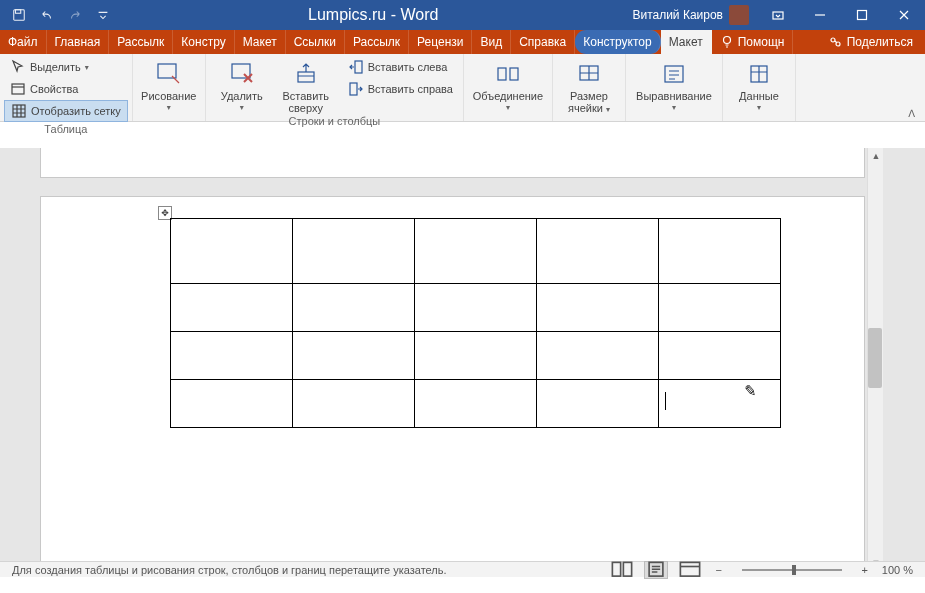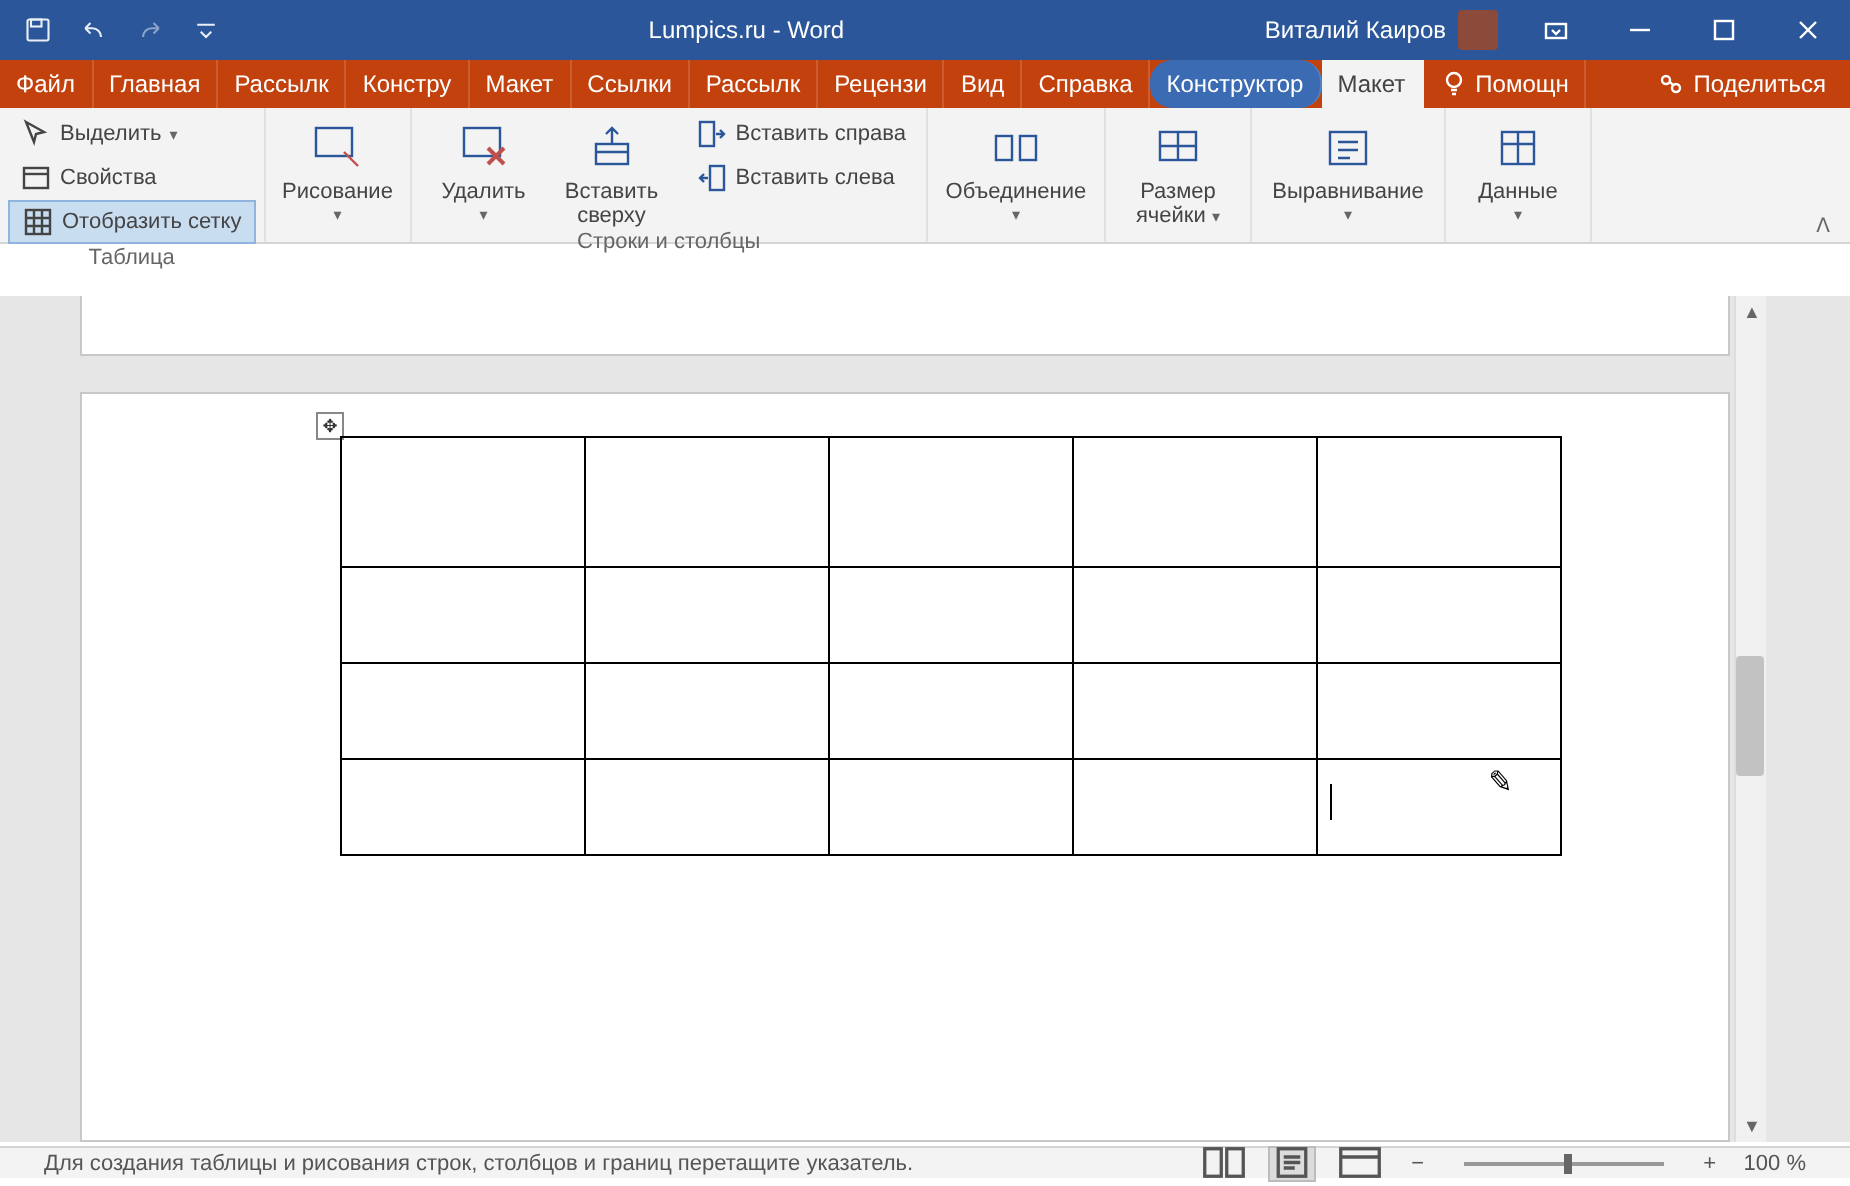--- a/index.html
+++ b/index.html
@@ -3,21 +3,21 @@
 <meta charset="utf-8">
 <style>
 * { margin: 0; padding: 0; box-sizing: border-box; font-family: "Segoe UI", Tahoma, sans-serif; }
 body { background: #fff; width: 925px; height: 593px; overflow: hidden; position: relative; }
 
 
 .titlebar { height: 30px; background: #2b579a; display: flex; align-items: center; color: #fff; font-size: 12px; }
 .qat { display: flex; align-items: center; gap: 2px; padding: 0 6px; }
 .qat-btn { width: 26px; height: 26px; display: flex; align-items: center; justify-content: center; color: #fff; opacity: 0.9; }
 .qat-btn svg { width: 14px; height: 14px; }
-.title-text { flex: 1; text-align: center; font-size: 12px; }
+.title-text { flex: 1; text-align: center; font-size: 16px; }
 .acct { display: flex; align-items: center; gap: 6px; padding: 0 8px; }
 .avatar { width: 20px; height: 20px; border-radius: 2px; background: #8b4a3a; display: inline-block; }
 .winctl { display: flex; }
 .winbtn { width: 42px; height: 30px; display: flex; align-items: center; justify-content: center; color: #fff; }
 .winbtn svg { width: 12px; height: 12px; }
 
 
 .tabstrip { height: 24px; background: #c2410c; display: flex; align-items: stretch; color: #fff; font-size: 12px; }
 .tab { padding: 0 8px; display: flex; align-items: center; border-right: 1px solid rgba(255,255,255,0.15); cursor: default; white-space: nowrap; }
 .tab.file { font-weight: normal; }
@@ -50,21 +50,21 @@
 .doc-table td { border: 1px solid #000; width: 122px; height: 48px; }
 .doc-table tr:first-child td { height: 65px; }
 .doc-table tr:first-child td:first-child { border-left: 1px solid #000; }
 .resize-handle { position: absolute; right: 48px; bottom: 2px; width: 10px; height: 10px; border: 1px solid #aaa; background: #fff; }
 .pencil { position: absolute; font-size: 15px; transform: rotate(4deg); }
 .scroll-track { position: absolute; right: 42px; top: 0; bottom: 0; width: 16px; background: #f0f0f0; border-left: 1px solid #ddd; }
 .scroll-arrow { width: 16px; height: 16px; display: flex; align-items: center; justify-content: center; color: #666; font-size: 9px; }
 .scroll-thumb { position: absolute; right: 1px; width: 14px; background: #c2c2c2; border-radius: 2px; }
 
 
-.statusbar { position: absolute; bottom: 4px; left: 0; right: 0; height: 16px; background: #f3f3f3; border-top: 1px solid #d4d4d4; display: flex; align-items: center; font-size: 11px; color: #555; padding: 0 22px; gap: 10px; }
+.statusbar { position: absolute; bottom: 16px; left: 0; right: 0; height: 16px; background: #f3f3f3; border-top: 1px solid #d4d4d4; display: flex; align-items: center; font-size: 11px; color: #555; padding: 0 12px; gap: 10px; }
 .statusbar .msg { flex: 1; }
 .viewbtn { width: 24px; height: 18px; display: flex; align-items: center; justify-content: center; border: 1px solid transparent; }
 .viewbtn.act { background: #dcdcdc; border-color: #bcbcbc; }
 .zoom-slider { width: 100px; height: 2px; background: #999; position: relative; margin: 0 6px; }
 .zoom-thumb { position: absolute; top: -4px; width: 4px; height: 10px; background: #666; }
 .zm { width: 14px; text-align: center; }
 
 svg { stroke: currentColor; fill: none; stroke-width: 1.2; }
 </style>
 </head>
@@ -224,34 +224,34 @@
               <rect x="6" y="12" width="16" height="10" stroke="#2b579a"></rect>
               <path d="M6 16h16M14 12V4m-3 3 3-3 3 3" stroke="#2b579a"></path>
             </svg>
           </span>
         <span class="lbl">Вставить сверху</span>
       </div>
       <div class="vstack" style="margin-left:4px">
         <div class="smallcmd">
           <span class="ic">
               <svg viewBox="0 0 16 16">
+                <rect x="7" y="2" width="7" height="12" stroke="#2b579a"></rect>
+                <path d="M6 8H2m2-2L2 8l2 2" stroke="#2b579a"></path>
+              </svg>
+            </span>
+          <span>Вставить слева</span>
+        </div>
+        <div class="smallcmd">
+          <span class="ic">
+              <svg viewBox="0 0 16 16">
                 <rect x="2" y="2" width="7" height="12" stroke="#2b579a"></rect>
                 <path d="M10 8h4m-2-2 2 2-2 2" stroke="#2b579a"></path>
               </svg>
             </span>
           <span>Вставить справа</span>
-        </div>
-        <div class="smallcmd">
-          <span class="ic">
-              <svg viewBox="0 0 16 16">
-                <rect x="7" y="2" width="7" height="12" stroke="#2b579a"></rect>
-                <path d="M6 8H2m2-2L2 8l2 2" stroke="#2b579a"></path>
-              </svg>
-            </span>
-          <span>Вставить слева</span>
         </div>
       </div>
     </div>
     <div class="group-label">Строки и столбцы</div>
   </div>
 
   <div class="group">
     <div class="group-body">
       <div class="bigbtn" style="width:80px">
         <span class="bic">

